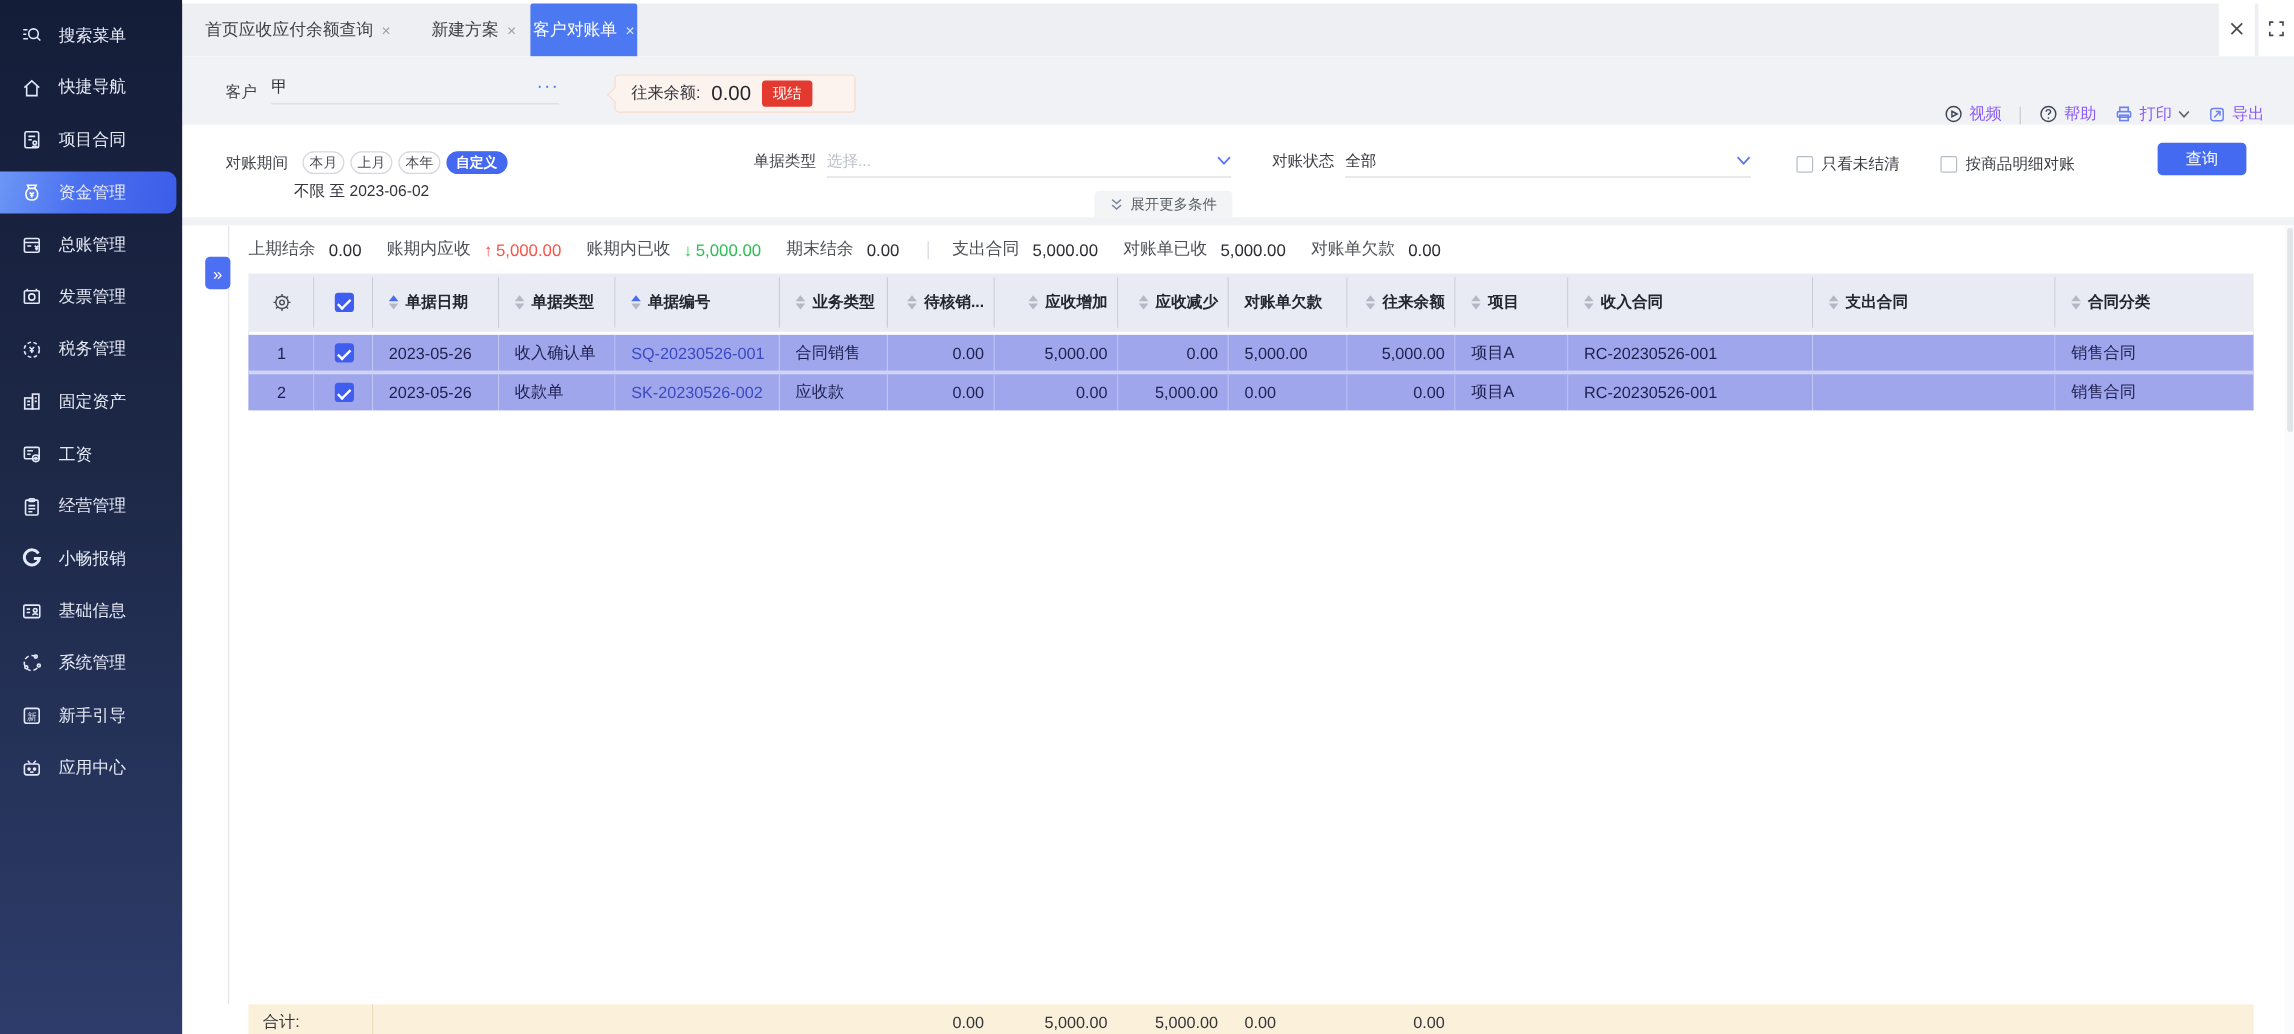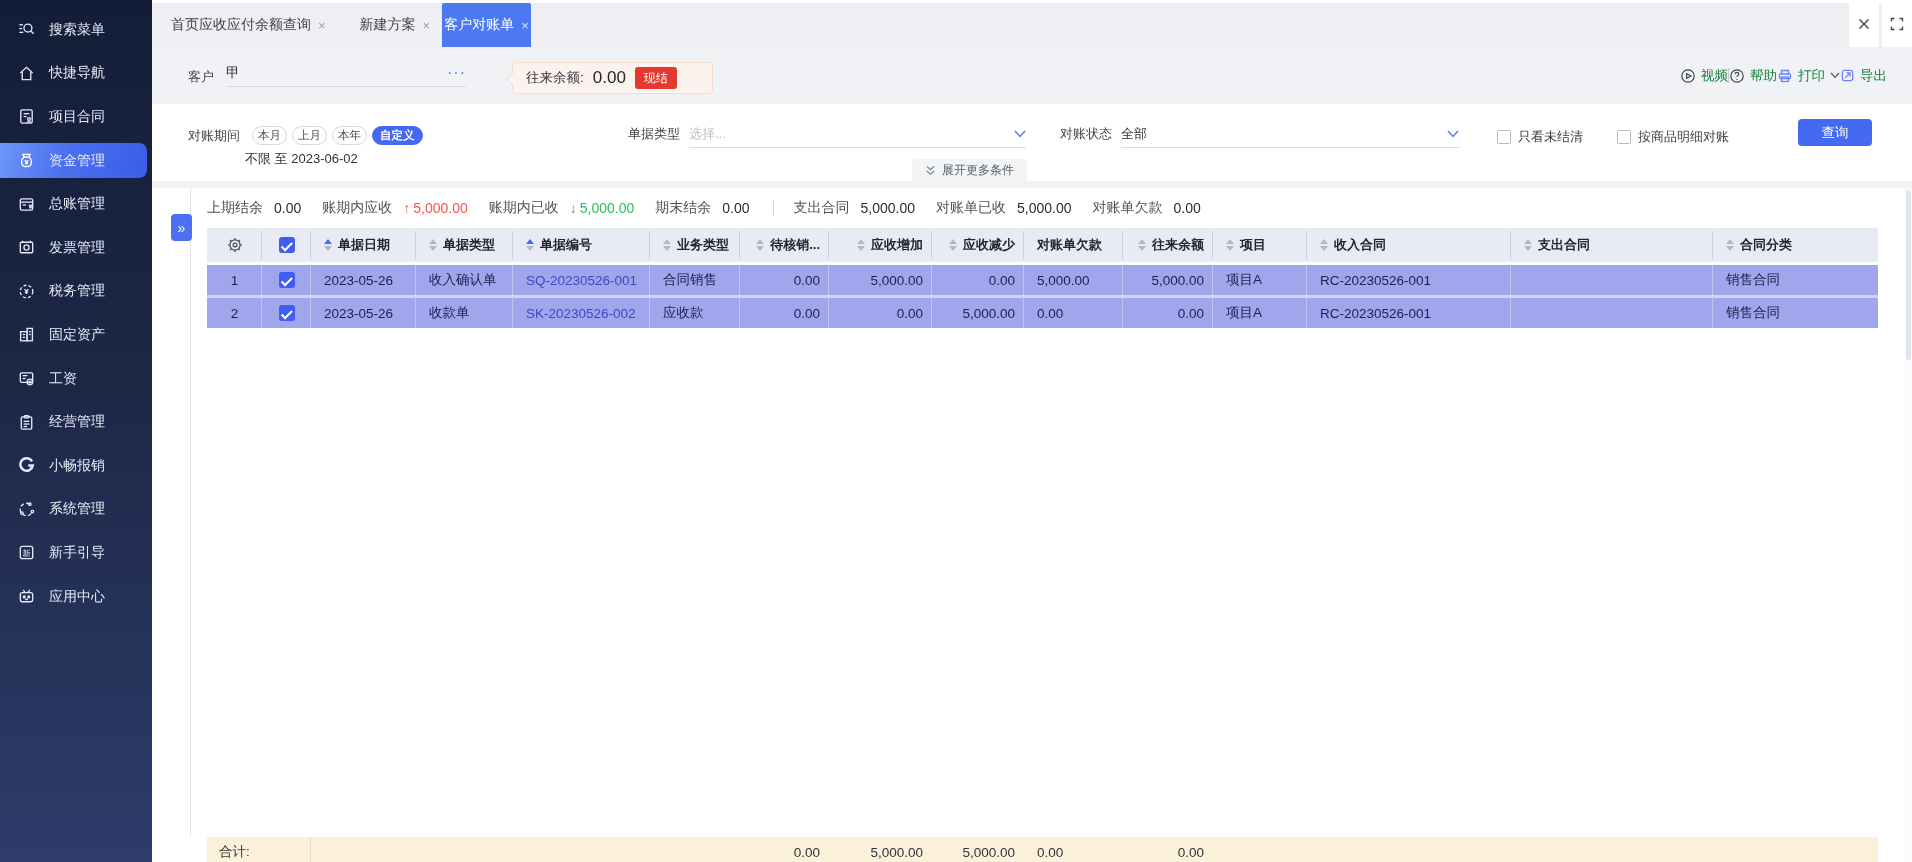--- a/index.html
+++ b/index.html
@@ -30,21 +30,21 @@
 
 .toolbar{height:57px;background:#f0f2f5;position:relative;flex-shrink:0}
 .cust-label{position:absolute;left:36px;top:21px;font-size:13px;color:#40424a}
 .cust-field{position:absolute;left:74px;top:13px;width:240px;height:27px;border-bottom:1px solid #d8dbe2;display:flex;align-items:center;justify-content:space-between;font-size:13.5px;color:#2f3138}
 .cust-more{color:#4d7bf3;font-size:16px;letter-spacing:1px;cursor:pointer;line-height:10px}
 .balloon{position:absolute;left:360px;top:15px;height:32px;width:201px;background:#fdf3ee;border:1px solid #f6dccd;border-radius:4px;display:flex;align-items:center;padding:0 10px 0 13px;gap:9px}
 .balloon::before{content:'';position:absolute;left:-5px;top:11px;width:9px;height:9px;background:#fdf3ee;border-left:1px solid #f6dccd;border-bottom:1px solid #f6dccd;transform:rotate(45deg)}
 .balloon .b-lbl{font-size:13.5px;color:#33353c}
 .balloon .b-val{font-size:17px;color:#24262c}
 .badge{background:#e4392e;color:#fff;font-size:12px;padding:2.5px 9px;border-radius:3px}
-.tools{position:absolute;right:25px;top:0;height:100%;display:flex;align-items:center;font-size:13.5px;color:#15803d}
+.tools{position:absolute;right:25px;top:0;height:100%;display:flex;align-items:flex-end;gap:15px;font-size:13.5px;color:#8b5cf6}
 .tool{display:flex;align-items:center;gap:5px;cursor:pointer}
 .tool svg{display:block}
 .tdiv{width:1px;height:15px;background:#c6cad2}
 
 .filters{height:77px;background:#fff;position:relative;flex-shrink:0}
 .f-label{font-size:13px;color:#42444c}
 .g-period{position:absolute;left:36px;top:22px;display:flex;align-items:center;gap:5px}
 .pill{height:19px;padding:0 5px;border:1px solid #d5d8de;border-radius:10px;font-size:11.5px;color:#4a4c54;display:flex;align-items:center;background:#fff;cursor:pointer}
 .pill.sel{background:#4568f0;color:#fff;border-color:#4568f0;font-weight:bold;padding:0 7px}
 .g-period .f-label{margin-right:7px}
@@ -68,21 +68,21 @@
 .s-item{display:flex;align-items:center;margin-right:21px}
 .s-lbl{margin-right:11px}
 .s-val{color:#2b2d33}
 .s-val.red{color:#f9544b}
 .s-val.green{color:#2dbf55}
 .s-arrow{font-weight:bold;margin-right:3px}
 .s-div{width:1px;height:15px;background:#d4d7dd;margin:0 20px 0 2px}
 
 .grid{display:grid;grid-template-columns:55px 49px 105px 97px 137px 90px 89px 103px 92px 99px 90px 94px 204px 202px 165px}
 .tbl{position:absolute;left:55px;top:40px;width:1671px;font-size:13.5px}
-.thead{height:34px;background:#e9ebf4;color:#23262e;font-weight:bold;font-size:13px}
+.thead{height:48px;background:#e9ebf4;color:#23262e;font-weight:bold;font-size:13px}
 .thead .cell{position:relative}
 .thead .cell:not(:last-child)::after{content:'';position:absolute;right:0;top:3px;bottom:3px;width:1px;background:#c9ccd9}
 .cell{display:flex;align-items:center;overflow:hidden;white-space:nowrap}
 .cell.l{padding-left:13px;justify-content:flex-start}
 .cell.r{padding-right:9px;justify-content:flex-end}
 .cell.c{justify-content:center}
 .trow{height:33px;background:#a0a6ec;color:#1d1f4e;border-top:3px solid #cfd3f7}
 .trow.first{border-top:3px solid #fff}
 .trow .cell{position:relative}
 .trow .cell:not(:last-child)::after{content:'';position:absolute;right:0;top:0;height:100%;width:1px;background:rgba(255,255,255,.35)}
@@ -221,20 +221,32 @@
         <span class="nav-ic">
           <svg viewBox="0 0 20 20" fill="none" stroke="#e3e9fa" stroke-width="2.6">
             <path d="M15.8 5.6 A6.6 6.6 0 1 0 16.6 10 H11.8"></path>
           </svg>
         </span>
         <span>小畅报销</span>
       </div>
     <div class="nav-item">
         <span class="nav-ic">
           <svg viewBox="0 0 20 20" fill="none" stroke="#e3e9fa" stroke-width="1.4">
+            <rect x="3" y="4.5" width="14" height="11" rx="1.2"></rect>
+            <line x1="5.5" y1="8" x2="8.5" y2="8"></line>
+            <line x1="5.5" y1="11" x2="8.5" y2="11"></line>
+            <circle cx="13" cy="9" r="1.6"></circle>
+            <path d="M10.9 13.3 c0-1.7 4.2-1.7 4.2 0"></path>
+          </svg>
+        </span>
+        <span>基础信息</span>
+      </div>
+    <div class="nav-item">
+        <span class="nav-ic">
+          <svg viewBox="0 0 20 20" fill="none" stroke="#e3e9fa" stroke-width="1.4">
             <path d="M13.5 4.4 A6.6 6.6 0 1 0 16.2 12.2" stroke-dasharray="4 2.4"></path>
             <circle cx="13.5" cy="4.4" r="1.3"></circle>
             <circle cx="16.2" cy="12.2" r="1.3"></circle>
             <circle cx="5.2" cy="13.8" r="1.3"></circle>
           </svg>
         </span>
         <span>系统管理</span>
       </div>
     <div class="nav-item">
         <span class="nav-ic">

